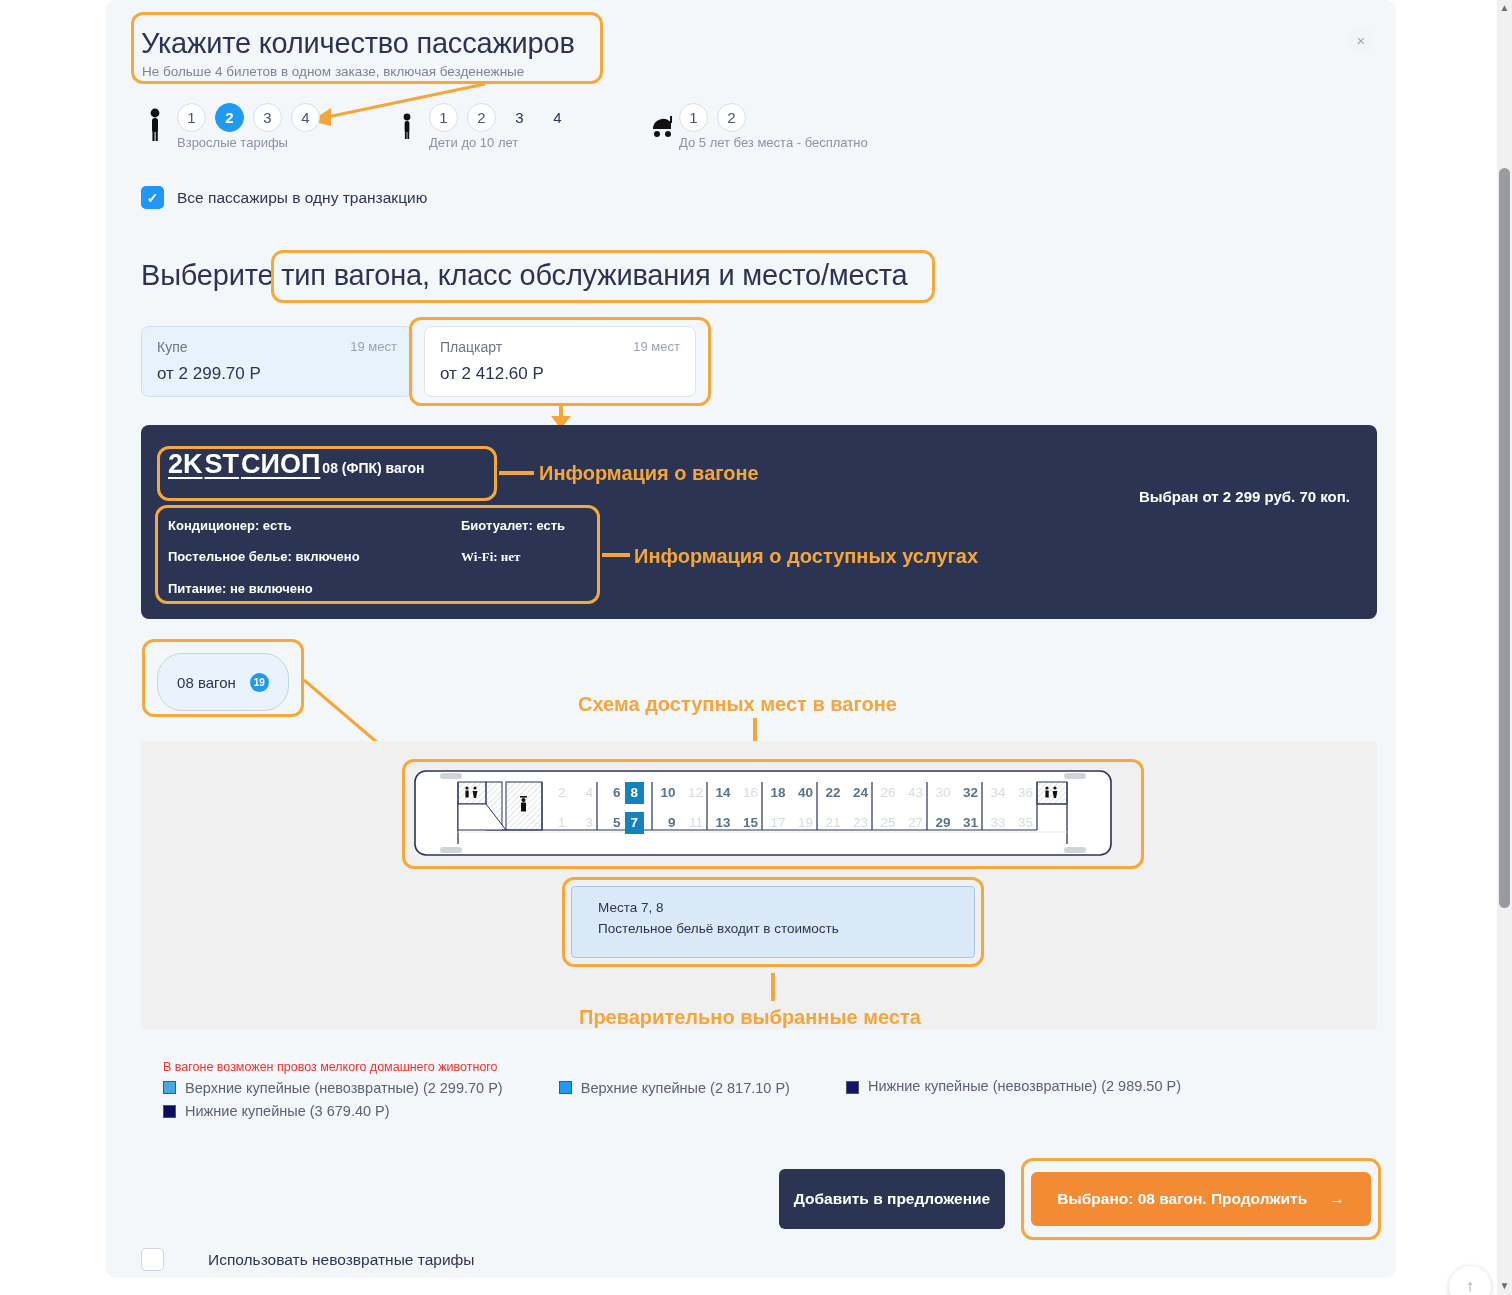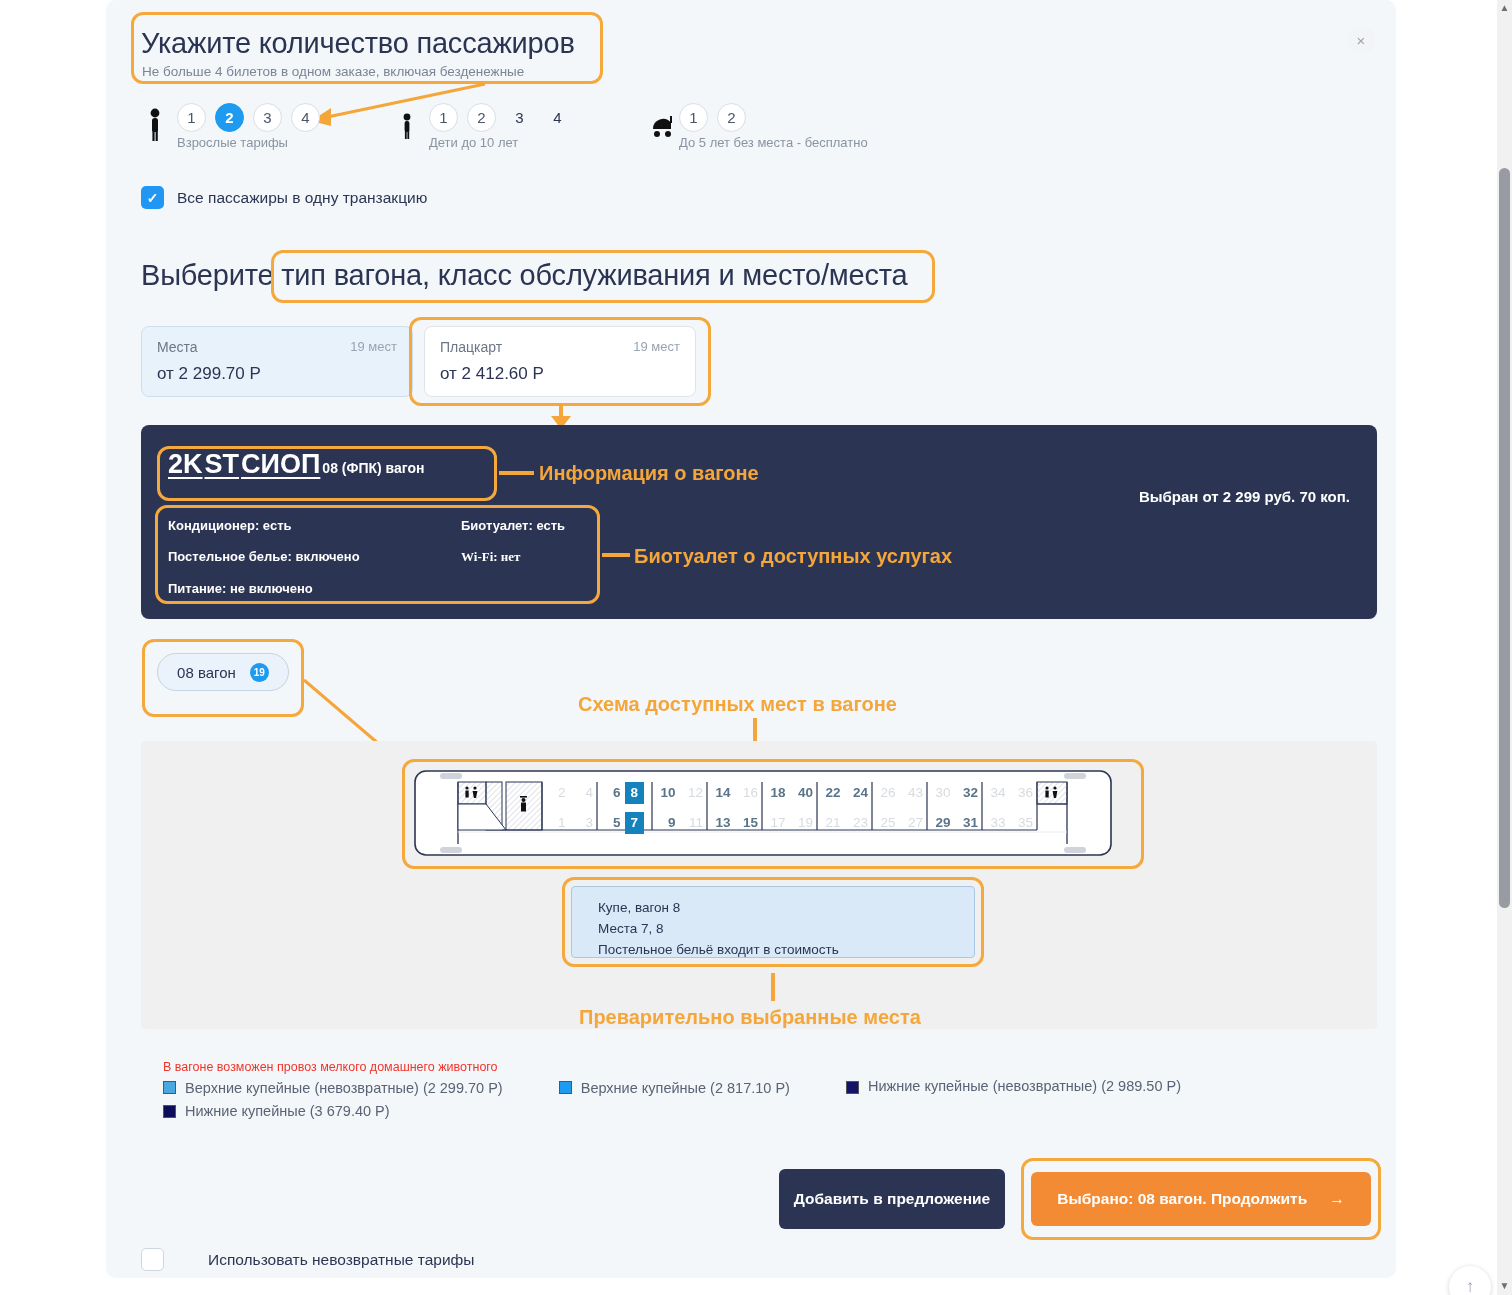--- a/index.html
+++ b/index.html
@@ -82,21 +82,21 @@
     background:#2b3553; border-radius:8px;
   }
   .badge-row { position:absolute; left:27px; top:24px; display:flex; align-items:baseline; gap:2px;text-align:right; }
   .badge { font-size:27px; font-weight:700; color:#fff; text-decoration:underline; text-underline-offset:4px; }
   .badge-extra { font-size:14px; font-weight:700; color:#fff; }
   .srv { position:absolute; font-size:13px; font-weight:700; color:#fff; white-space:nowrap; }
   .price-chosen { position:absolute; right:27px; top:63px; font-size:15px; font-weight:700; color:#fff; }
 
   
   .car-chip {
-    position:absolute; left:157px; top:653px; width:132px; height:38px;
+    position:absolute; left:157px; top:653px; width:132px; height:58px;
     background:#eaf3fb; border:1px solid #c6d3e0; border-radius:25px;
     display:flex; align-items:center; justify-content:center; gap:14px; cursor:pointer;
   }
   .car-chip .ch-label { font-size:15px; color:#2b3553; }
   .car-chip .ch-count {
     width:19px; height:19px; border-radius:50%; background:#1e9bf0; color:#fff;
     font-size:10px; display:flex; align-items:center; justify-content:center; font-weight:600;
   }
 
   
@@ -211,21 +211,21 @@
 <div class="cb-row" style="left:141px; top:186px;">
   <div class="cb">✓</div>
   <div class="cb-label">Все пассажиры в одну транзакцию</div>
 </div>
 
 <div class="h-title" style="left:141px; top:259px;">Выберите тип вагона, класс обслуживания и место/места</div>
 <div class="anno-box" style="left:271px; top:250px; width:664px; height:53px;"></div>
 
 <div class="cards">
   <div class="card active">
-    <div class="ct-name">Места</div>
+    <div class="ct-name">Купе</div>
     <div class="ct-seats">19 мест</div>
     <div class="ct-price">от 2 299.70 Р</div>
   </div>
   <div class="card">
     <div class="ct-name">Плацкарт</div>
     <div class="ct-seats">19 мест</div>
     <div class="ct-price">от 2 412.60 Р</div>
   </div>
 </div>
 <div class="anno-box" style="left:409px; top:317px; width:302px; height:89px;"></div>
@@ -249,21 +249,21 @@
   <div class="srv" style="left:27px; top:124px;">Постельное белье: включено</div>
   <div class="srv" style="left:320px; top:124px;font-family:Liberation Serif, serif;">Wi-Fi: нет</div>
   <div class="srv" style="left:27px; top:156px;">Питание: не включено</div>
 </div>
 <div class="anno-box" style="left:157px; top:446px; width:340px; height:55px;"></div>
 <div class="anno-line" style="left:499px; top:471px; width:35px; height:4px;"></div>
 <div class="anno-text" style="left:539px; top:462px;">Информация о вагоне</div>
 
 <div class="anno-box" style="left:155px; top:505px; width:445px; height:99px;"></div>
 <div class="anno-line" style="left:602px; top:553px; width:28px; height:4px;"></div>
-<div class="anno-text" style="left:634px; top:545px;">Биотуалет о доступных услугах</div>
+<div class="anno-text" style="left:634px; top:545px;">Информация о доступных услугах</div>
 
 <div class="car-chip">
   <span class="ch-label">08 вагон</span>
   <span class="ch-count">19</span>
 </div>
 <div class="anno-box" style="left:142px; top:639px; width:162px; height:78px;"></div>
 
 <svg style="position:absolute; left:300px; top:676px;" width="115" height="105">
   <path d="M4 4 L100 86" stroke="#f5a63a" stroke-width="3" fill="none"></path>
   <path d="M103 90 L86 80 L96 71 Z" fill="#f5a63a"></path>
@@ -374,21 +374,20 @@
       <div style="position: absolute; left: 458px; top: 44px; width: 27.5px; height: 18px; line-height: 18px; text-align: right; padding-right: 4px; font-size: 13.5px; font-family: &quot;Liberation Sans&quot;, sans-serif; color: rgb(215, 219, 224);">25</div>
       <div style="position: absolute; left: 485.5px; top: 44px; width: 27.5px; height: 18px; line-height: 18px; text-align: right; padding-right: 4px; font-size: 13.5px; font-family: &quot;Liberation Sans&quot;, sans-serif; color: rgb(215, 219, 224);">27</div>
       <div style="position: absolute; left: 513px; top: 44px; width: 27.5px; height: 18px; line-height: 18px; text-align: right; padding-right: 4px; font-size: 13.5px; font-family: &quot;Liberation Sans&quot;, sans-serif; color: rgb(90, 116, 137); font-weight: 600;">29</div>
       <div style="position: absolute; left: 540.5px; top: 44px; width: 27.5px; height: 18px; line-height: 18px; text-align: right; padding-right: 4px; font-size: 13.5px; font-family: &quot;Liberation Sans&quot;, sans-serif; color: rgb(90, 116, 137); font-weight: 600;">31</div>
       <div style="position: absolute; left: 568px; top: 44px; width: 27.5px; height: 18px; line-height: 18px; text-align: right; padding-right: 4px; font-size: 13.5px; font-family: &quot;Liberation Sans&quot;, sans-serif; color: rgb(215, 219, 224);">33</div>
       <div style="position: absolute; left: 595.5px; top: 44px; width: 27.5px; height: 18px; line-height: 18px; text-align: right; padding-right: 4px; font-size: 13.5px; font-family: &quot;Liberation Sans&quot;, sans-serif; color: rgb(215, 219, 224);">35</div>
     </div>
 </div>
 
 <div class="tooltip">
-  <div>Купе, вагон 8</div>
   <div>Места 7, 8</div>
   <div>Постельное бельё входит в стоимость</div>
 </div>
 <div class="anno-box" style="left:562px; top:877px; width:422px; height:90px;"></div>
 <div class="anno-line" style="left:771px; top:973px; width:4px; height:28px;"></div>
 <div class="anno-text" style="left:579px; top:1006px;">Преварительно выбранные места</div>
 
 <div class="pet-note">В вагоне возможен провоз мелкого домашнего животного</div>
 <div class="legend">
   <span class="lg-item">

